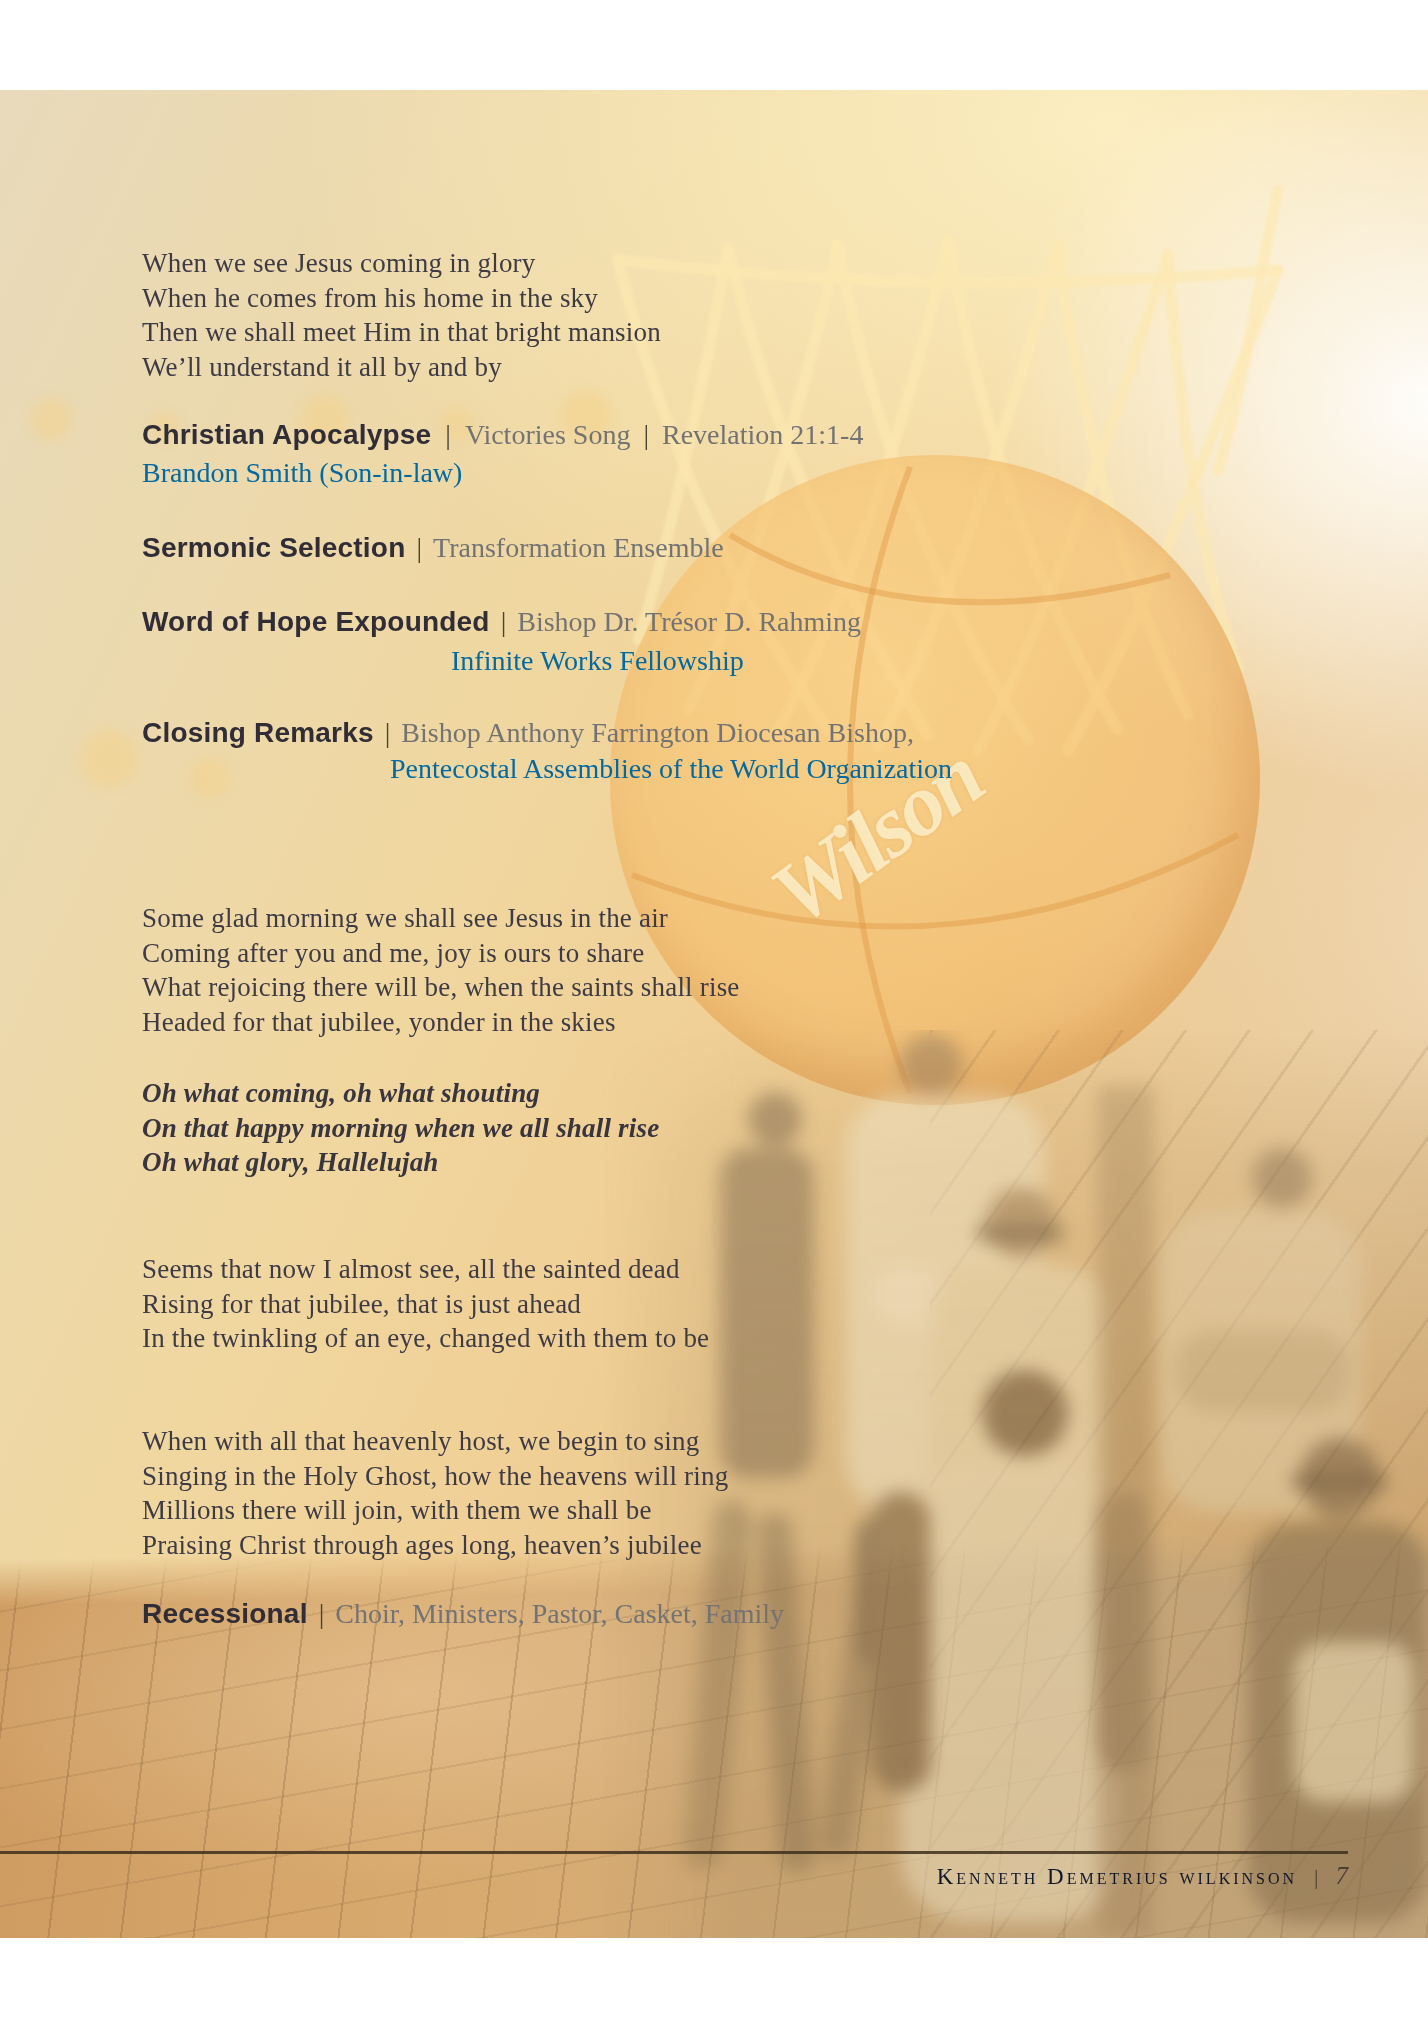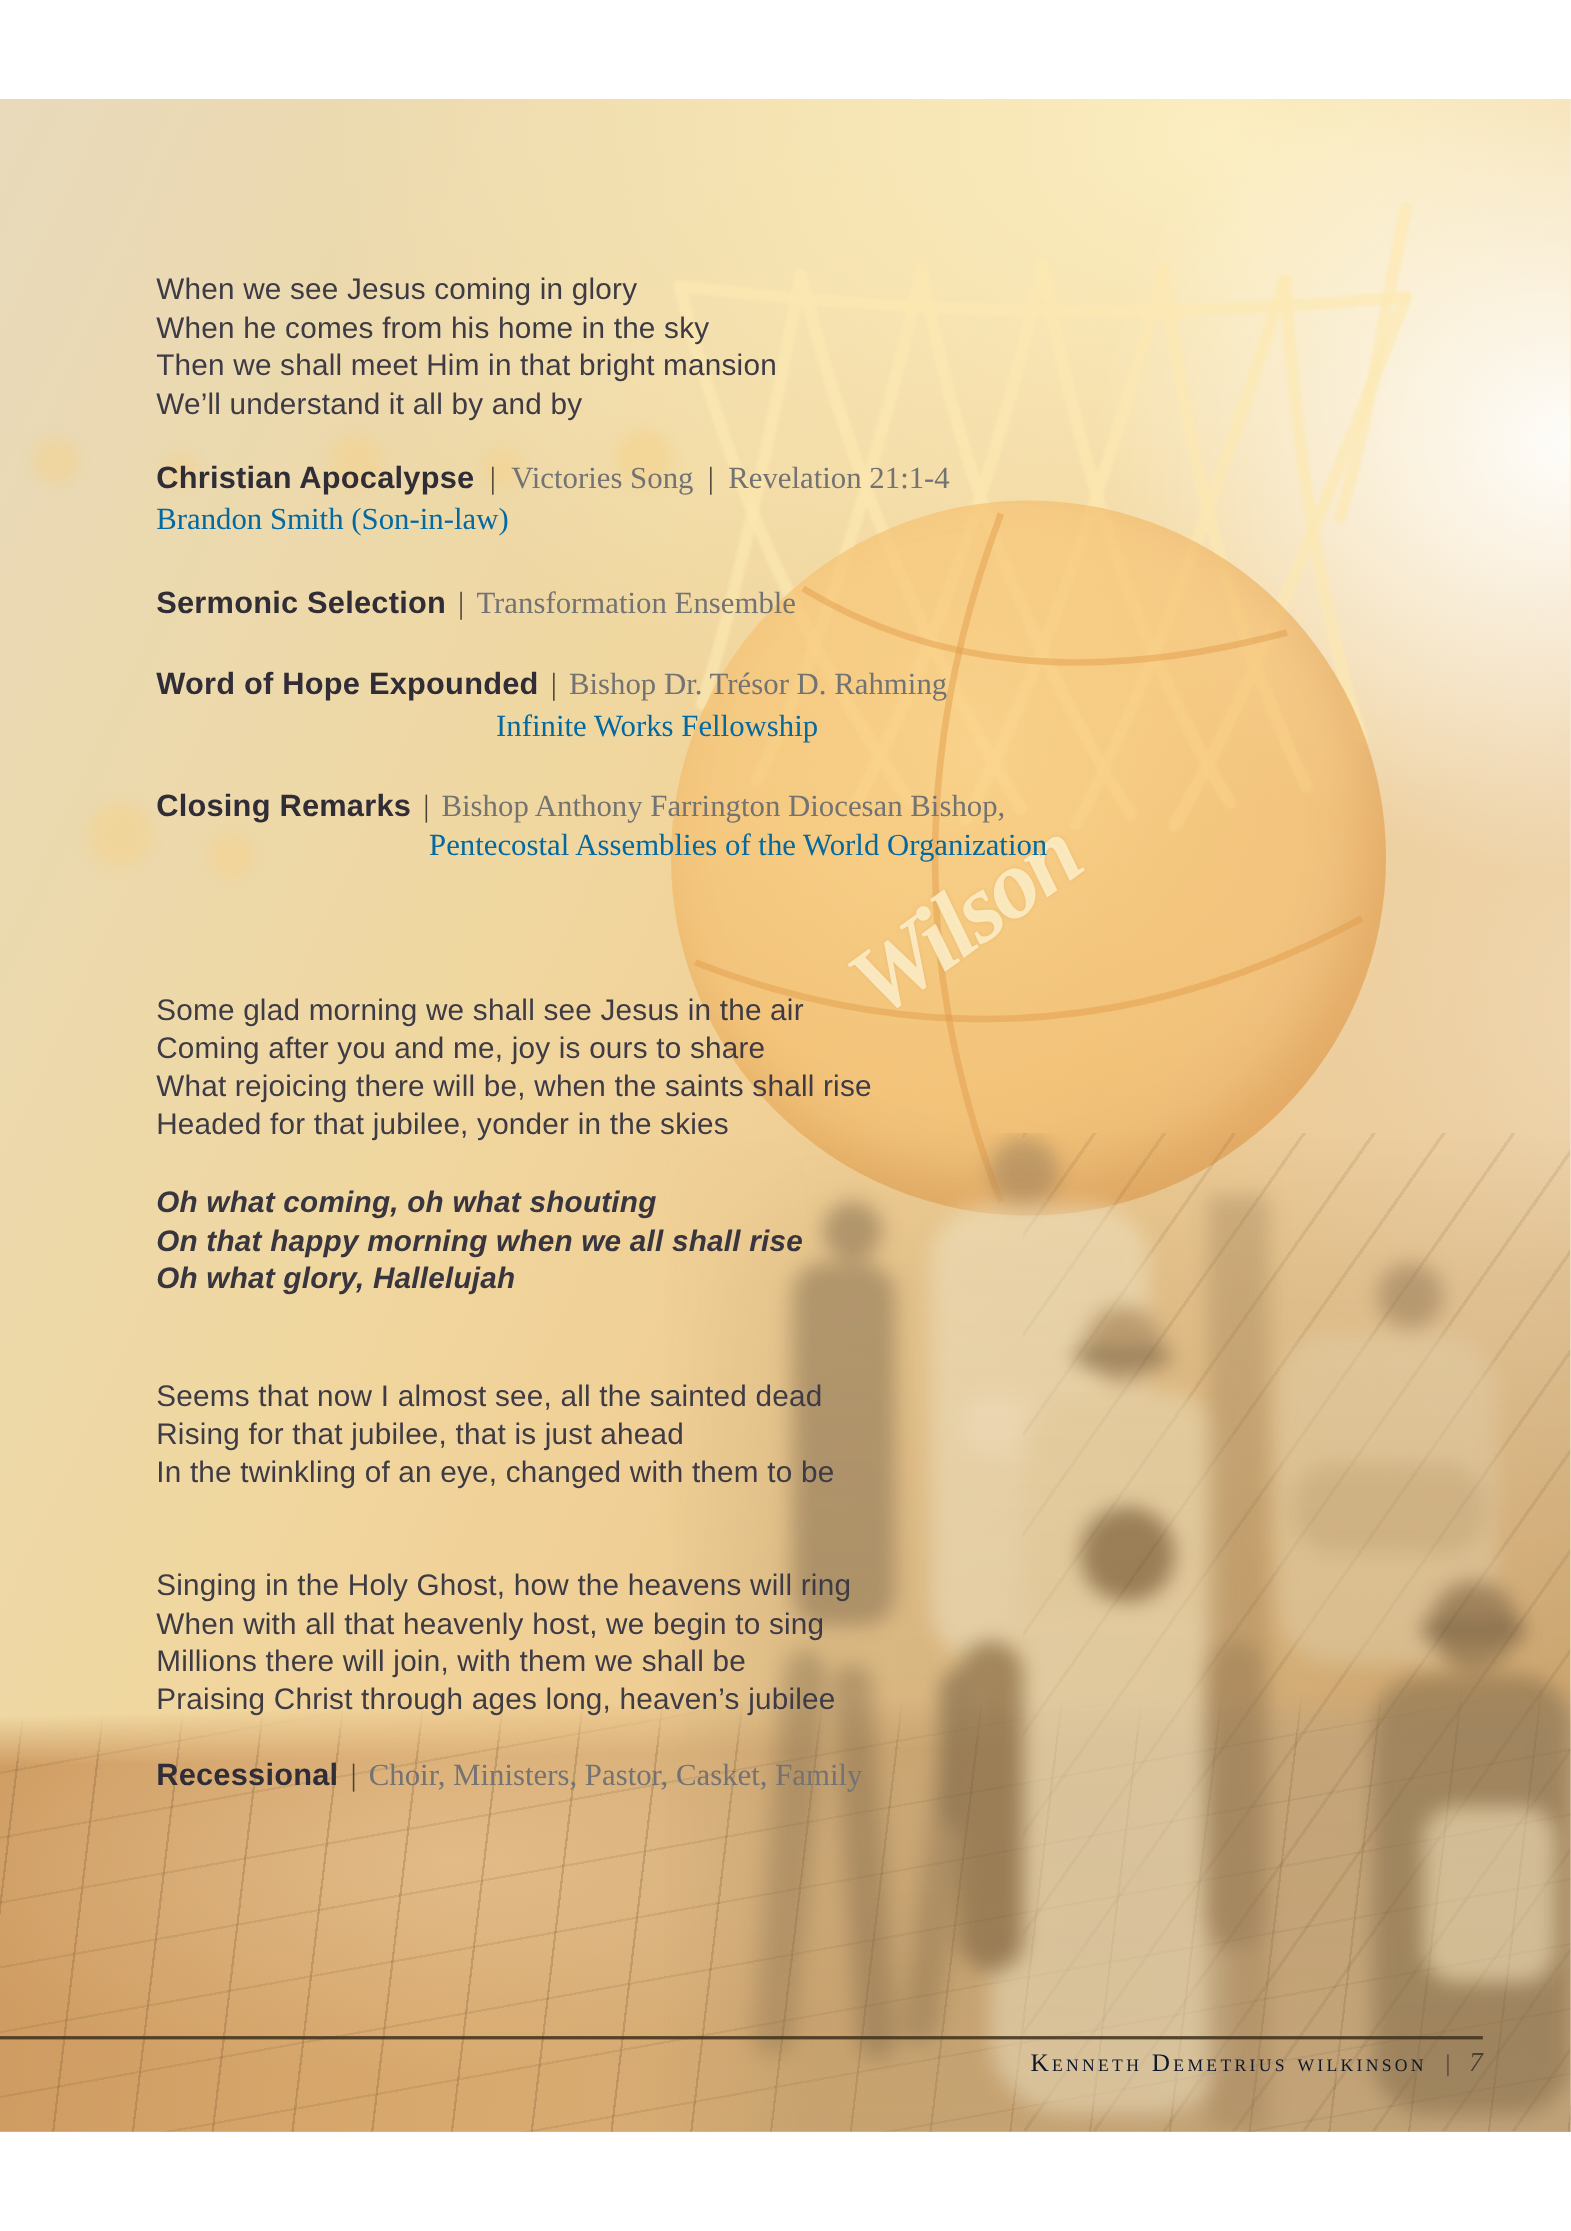--- a/index.html
+++ b/index.html
@@ -38,21 +38,21 @@
     background:linear-gradient(180deg, rgba(187,155,106,0) 0%, rgba(187,155,106,.22) 15%, rgba(182,150,102,.32) 45%, rgba(175,145,100,.38) 100%);}
   .photo .boards{position:absolute;left:330px;top:0;width:498px;height:908px;opacity:.7;
     background:repeating-linear-gradient(125deg, rgba(110,82,50,.18) 0 3px, rgba(0,0,0,0) 3px 52px);}
   .figs{position:absolute;inset:0;filter:blur(9px);opacity:.5;}
   .figs div{position:absolute;}
   .head{border-radius:50%;}
 
   
   .lyric{position:absolute;left:142px;font:27px/34.5px "Liberation Sans",sans-serif;
          color:#3e3b45;letter-spacing:.2px;z-index:20;}
-  .lyric div{white-space:nowrap;}
+  .lyric div{white-space:nowrap;font-family:Liberation Serif, serif;}
   .refrain{font-weight:bold;font-style:italic;color:#38353f;line-height:34.5px;}
   .prog{position:absolute;left:142px;white-space:nowrap;line-height:36px;z-index:20;}
   .prog .lab{font:bold 28px "Liberation Sans",sans-serif;color:#302d37;letter-spacing:.2px;}
   .prog .sep{font:28px "Liberation Serif",serif;color:#4a4438;margin:0 11px;}
   .prog .val{font:28px "Liberation Serif",serif;color:#737373;}
   .prog-sub{position:absolute;font:28px "Liberation Serif",serif;color:#0369a1;white-space:nowrap;z-index:20;}
   .footer-rule{position:absolute;top:1851px;left:0;width:1348px;height:3px;background:rgba(62,47,28,.85);z-index:20;}
   .footer{position:absolute;top:1862px;right:80px;white-space:nowrap;z-index:20;}
   .footer .name{font:23px "Liberation Serif",serif;font-variant:small-caps;letter-spacing:3px;color:#0f172a;}
   .footer .fsep{font:22px "Liberation Serif",serif;color:#4b4034;margin:0 17px;}
@@ -187,22 +187,22 @@
     <div>Oh what glory, Hallelujah</div>
   </div>
 
   <div class="lyric" style="top:1252px;">
     <div>Seems that now I almost see, all the sainted dead</div>
     <div>Rising for that jubilee, that is just ahead</div>
     <div>In the twinkling of an eye, changed with them to be</div>
   </div>
 
   <div class="lyric" style="top:1424px;">
+    <div>When with all that heavenly host, we begin to sing</div>
     <div>Singing in the Holy Ghost, how the heavens will ring</div>
-    <div>When with all that heavenly host, we begin to sing</div>
     <div>Millions there will join, with them we shall be</div>
     <div>Praising Christ through ages long, heaven’s jubilee</div>
   </div>
 
   <div class="prog" style="top:1598px;">
     <span class="lab">Recessional</span><span class="sep">|</span><span class="val">Choir, Ministers, Pastor, Casket, Family</span>
   </div>
 
   <div class="footer-rule"></div>
   <div class="footer">

